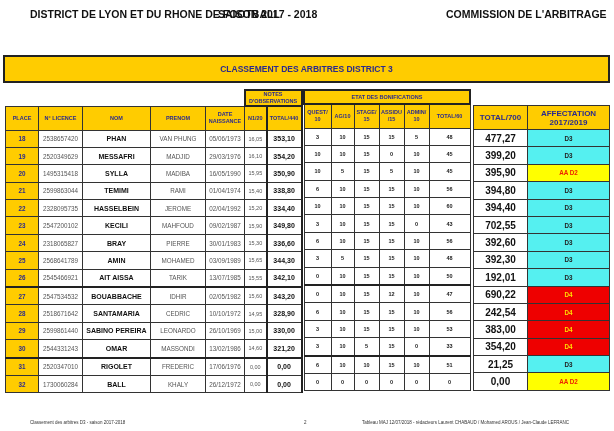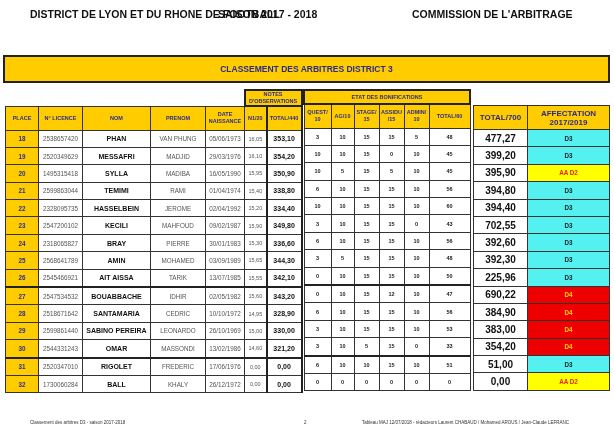--- a/index.html
+++ b/index.html
@@ -20,21 +20,21 @@
   .aff { font-weight:bold; font-size:6.3px; }
   .grp { height:14px; }
   .thick { border:2px solid #222; }
   .foot { position:absolute; top:420px; font-size:4.5px; color:#333; white-space:nowrap; }
 </style>
 </head>
 <body>
 
 <div class="hdr" style="left:30px;">DISTRICT DE LYON ET DU RHONE DE FOOTBALL</div>
 <div class="hdr" style="left:218px;">SAISON 2017 - 2018</div>
-<div class="hdr" style="left:412px;">COMMISSION DE L'ARBITRAGE</div>
+<div class="hdr" style="left:446px;">COMMISSION DE L'ARBITRAGE</div>
 
 <div class="banner">CLASSEMENT DES ARBITRES DISTRICT 3</div>
 
 <table id="t-left" style="left:5px; top:89px; width:296px;">
   <colgroup>
       <col style="width:33px">
       <col style="width:44px">
       <col style="width:68px">
       <col style="width:55px">
       <col style="width:39px">
@@ -379,41 +379,41 @@
       </tr>
       <tr>
         <td class="t500">392,60</td>
         <td class="aff" style="background: rgb(85, 240, 240); color: rgb(34, 34, 34);">D3</td>
       </tr>
       <tr>
         <td class="t500">392,30</td>
         <td class="aff" style="background: rgb(85, 240, 240); color: rgb(34, 34, 34);">D3</td>
       </tr>
       <tr>
-        <td class="t500">225,96</td>
+        <td class="t500">192,01</td>
         <td class="aff" style="background: rgb(85, 240, 240); color: rgb(34, 34, 34);">D3</td>
       </tr>
       <tr>
         <td class="t500">690,22</td>
         <td class="aff" style="background: rgb(238, 0, 0); color: rgb(255, 221, 0);">D4</td>
       </tr>
       <tr>
-        <td class="t500">384,90</td>
+        <td class="t500">242,54</td>
         <td class="aff" style="background: rgb(238, 0, 0); color: rgb(255, 221, 0);">D4</td>
       </tr>
       <tr>
         <td class="t500">383,00</td>
         <td class="aff" style="background: rgb(238, 0, 0); color: rgb(255, 221, 0);">D4</td>
       </tr>
       <tr>
         <td class="t500">354,20</td>
         <td class="aff" style="background: rgb(238, 0, 0); color: rgb(255, 221, 0);">D4</td>
       </tr>
       <tr>
-        <td class="t500">51,00</td>
+        <td class="t500">21,25</td>
         <td class="aff" style="background: rgb(85, 240, 240); color: rgb(34, 34, 34);">D3</td>
       </tr>
       <tr>
         <td class="t500">0,00</td>
         <td class="aff" style="background: rgb(255, 255, 0); color: rgb(238, 34, 0);">AA D2</td>
       </tr>
     </tbody>
 </table>
 
 <div class="foot" style="left:30px;">Classement des arbitres D3 - saison 2017-2018</div>

